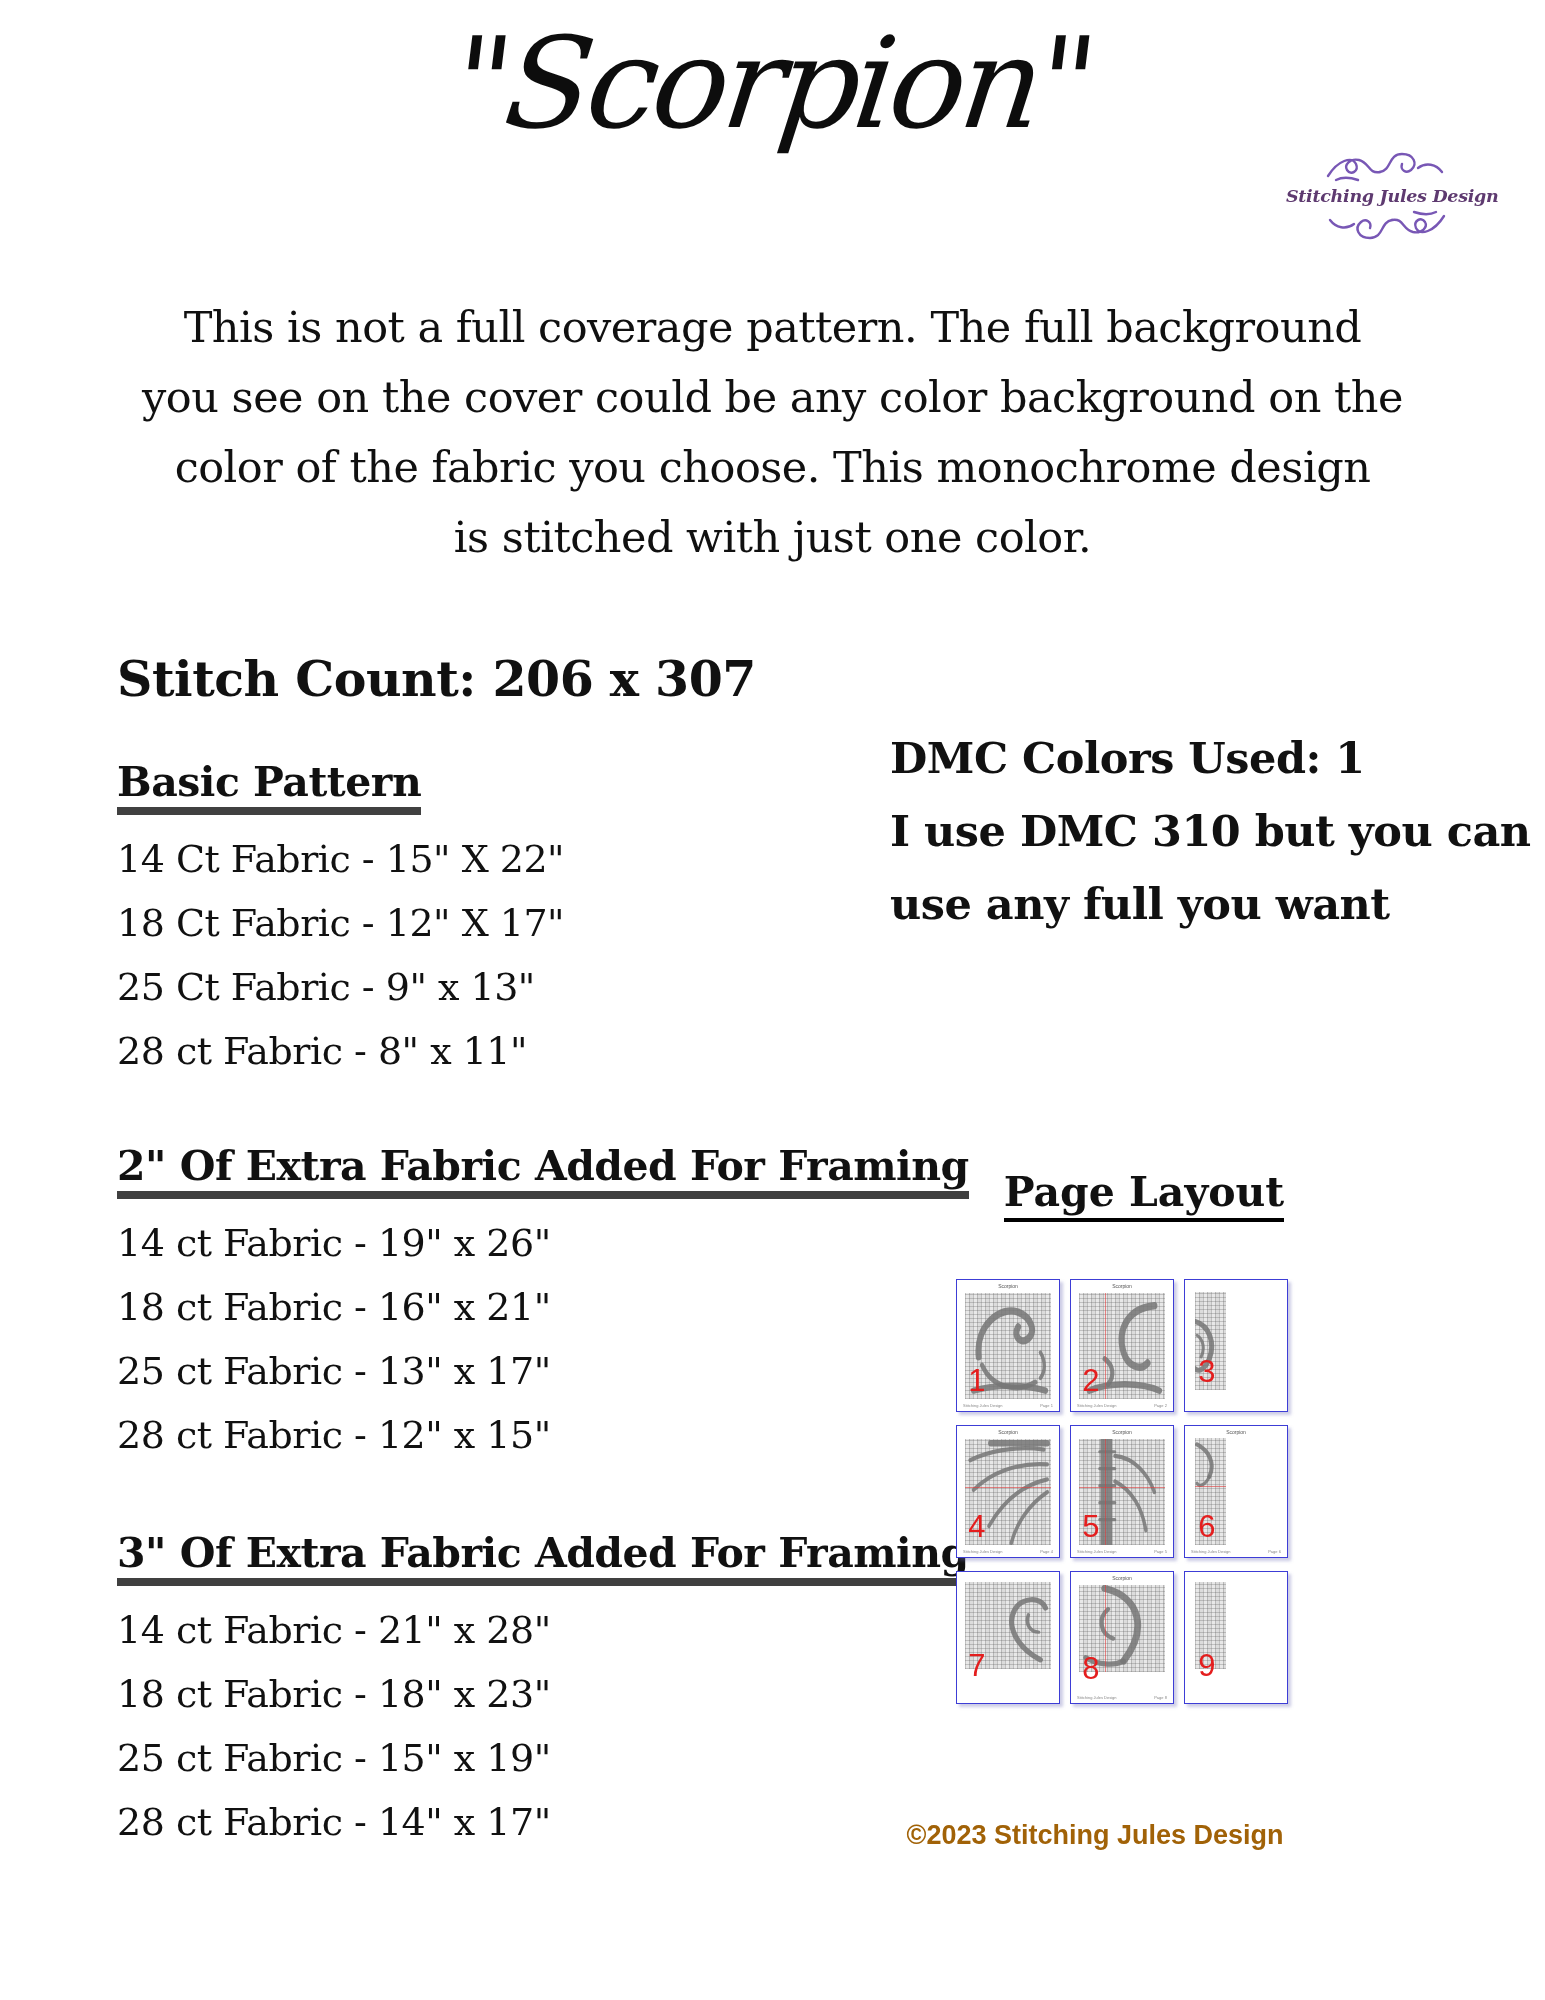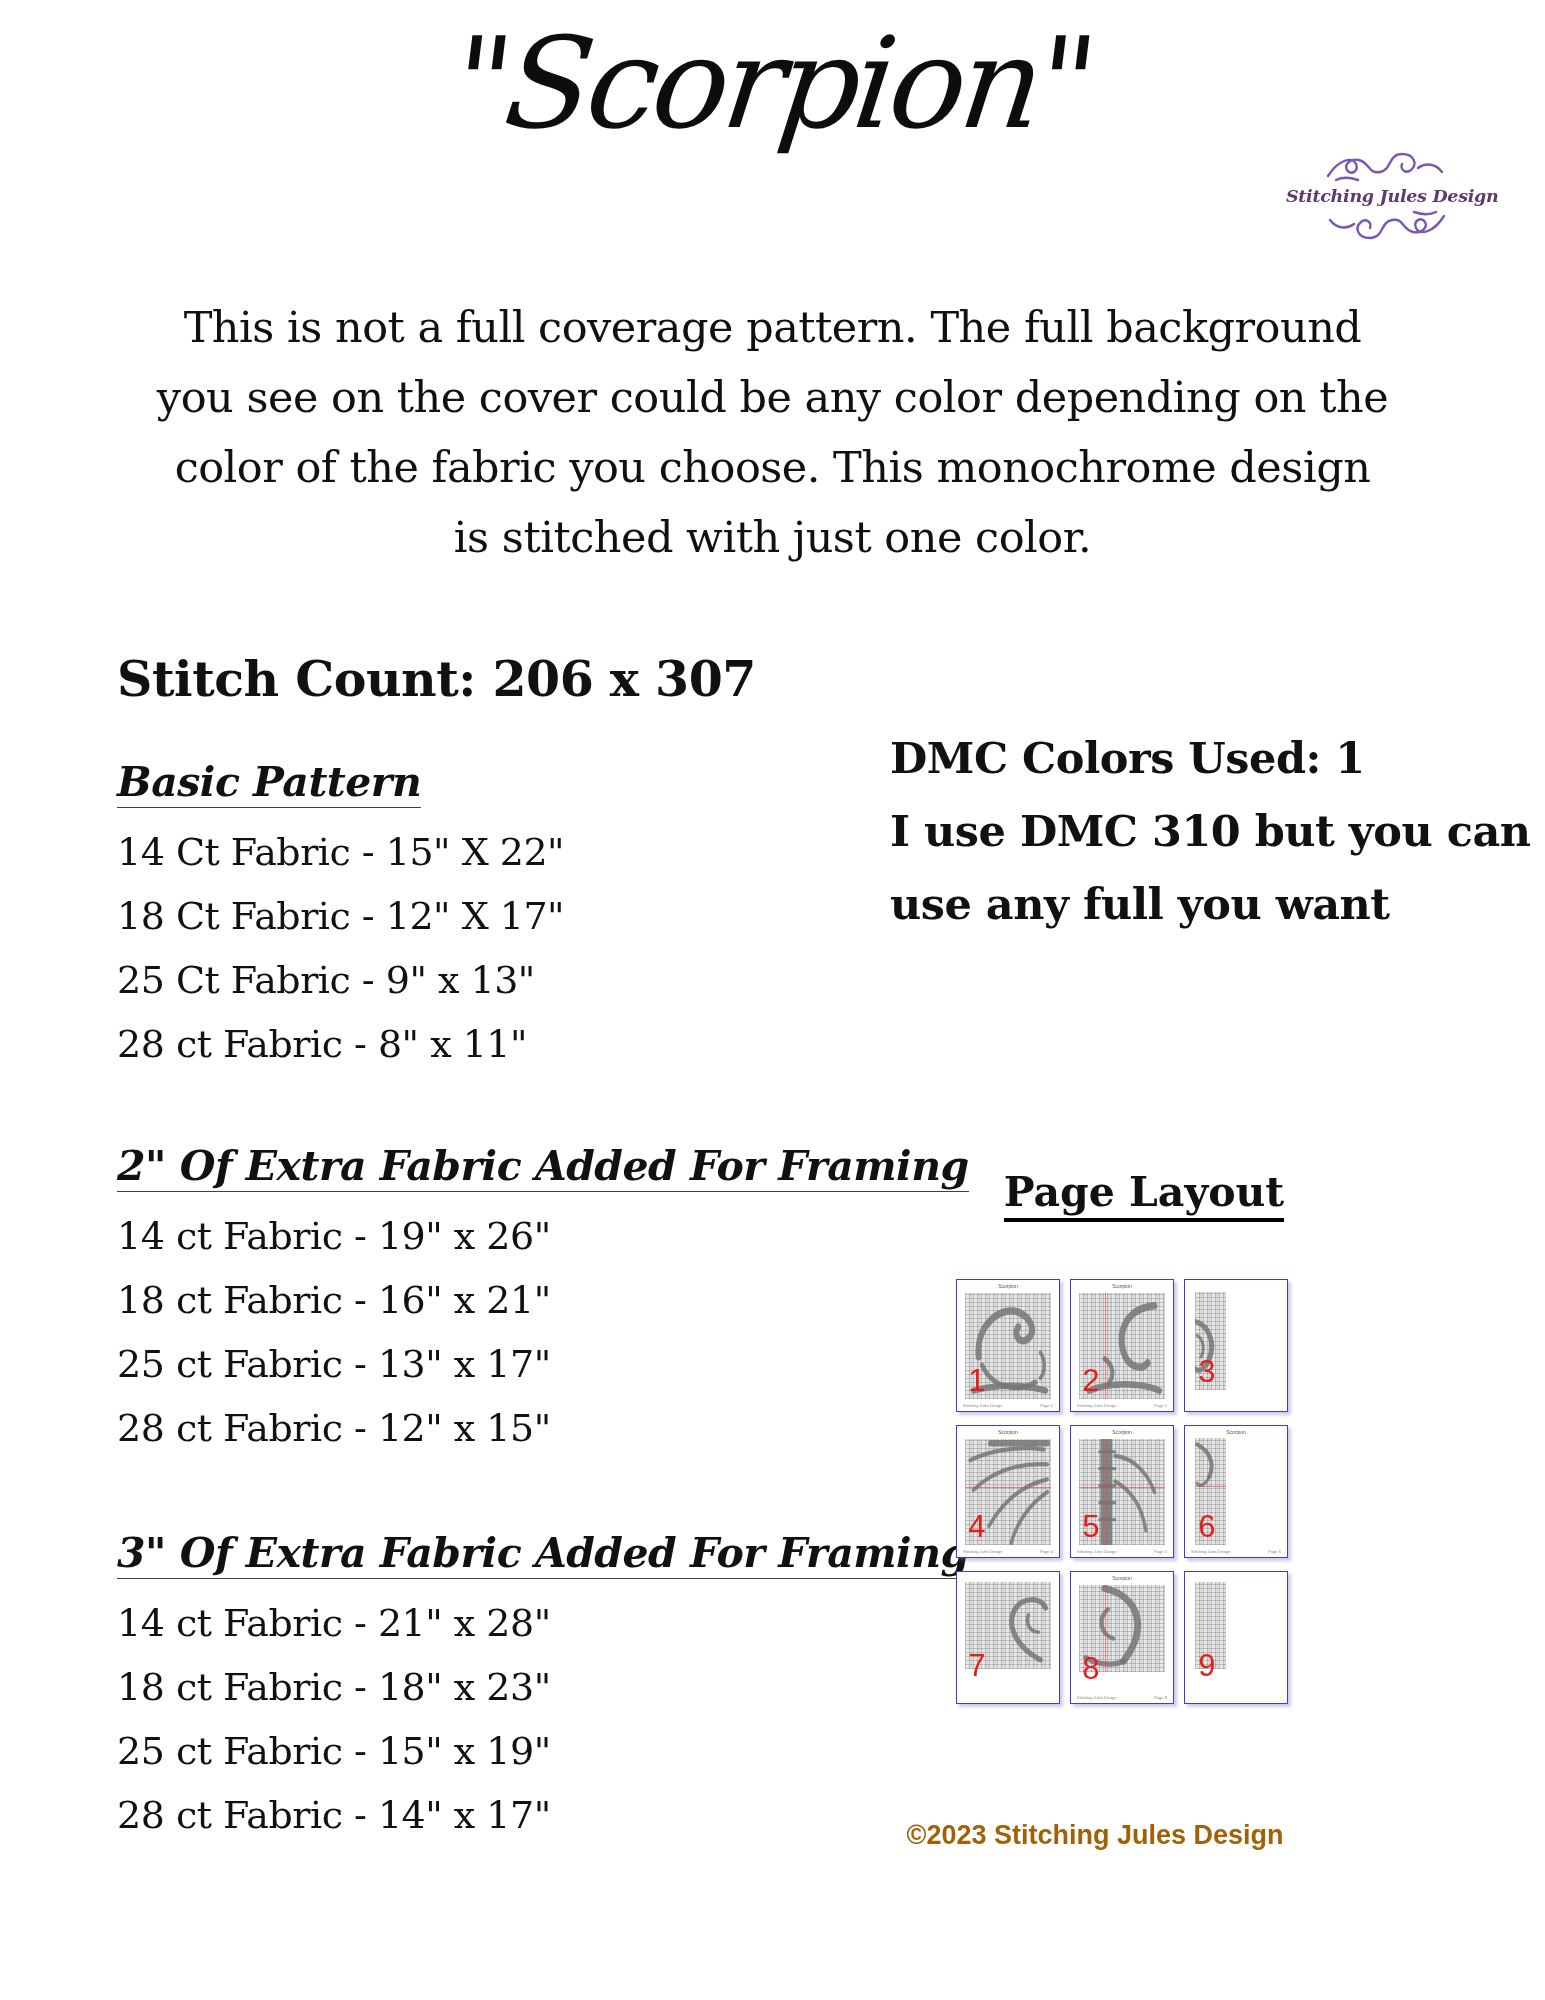--- a/index.html
+++ b/index.html
@@ -38,21 +38,21 @@
     position:absolute; left:117px; top:650px;
     font-weight:700; font-size:49px; letter-spacing:-0.5px;
   }
 
   
   .sec { position:absolute; left:117px; }
   .sec-basic { top:758px; }
   .sec-extra2 { top:1142px; }
   .sec-extra3 { top:1529px; }
   .sec-h { font-weight:700; font-size:41px; letter-spacing:-0.5px; margin-bottom:12px; }
-  .sec-h .u { border-bottom:1px solid #404040; padding-bottom:1px; display:inline-block;font-style:italic; }
+  .sec-h .u { border-bottom:8px solid #404040; padding-bottom:1px; display:inline-block; }
   .sec-i { font-size:38px; line-height:64px; letter-spacing:-0.5px; white-space:nowrap; }
 
   
   .dmc {
     position:absolute; left:863px; top:722px;
     font-weight:700; font-size:43px; line-height:73px; letter-spacing:-0.5px; white-space:nowrap;margin-left:27px;
   }
 
   
   .pl-head {
@@ -134,21 +134,21 @@
         <path d="M6,30 C16,14 30,10 34,18 C37,25 29,30 25,24 C22,19 28,12 37,14 C48,17 46,28 58,26"></path>
         <path d="M58,26 C70,24 66,8 80,8 C92,8 96,18 89,24 C84,28 78,24 80,18"></path>
         <path d="M96,22 C104,16 114,18 120,26"></path>
         <path d="M14,34 C22,30 30,32 36,34"></path>
       </g>
     </svg>
   </div>
 
   <div class="intro">
     <div>This is not a full coverage pattern. The full background</div>
-    <div>you see on the cover could be any color depending on the</div>
+    <div>you see on the cover could be any color background on the</div>
     <div>color of the fabric you choose. This monochrome design</div>
     <div>is stitched with just one color.</div>
   </div>
 
   <div class="stitch">Stitch Count: 206 x 307</div>
 
   <div class="sec sec-basic">
     <div class="sec-h"><span class="u">Basic Pattern</span></div>
     <div class="sec-i">14 Ct Fabric - 15" X 22"</div>
     <div class="sec-i">18 Ct Fabric - 12" X 17"</div>

